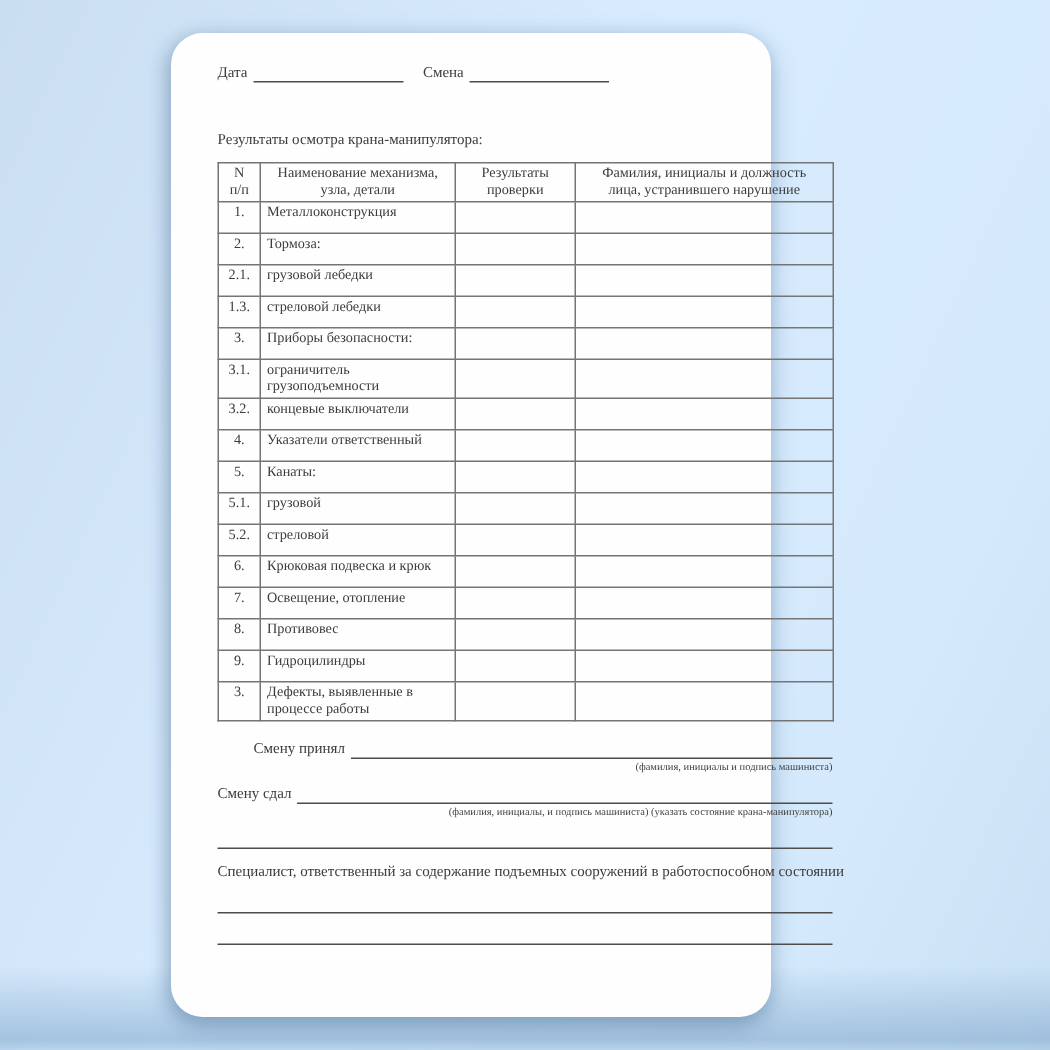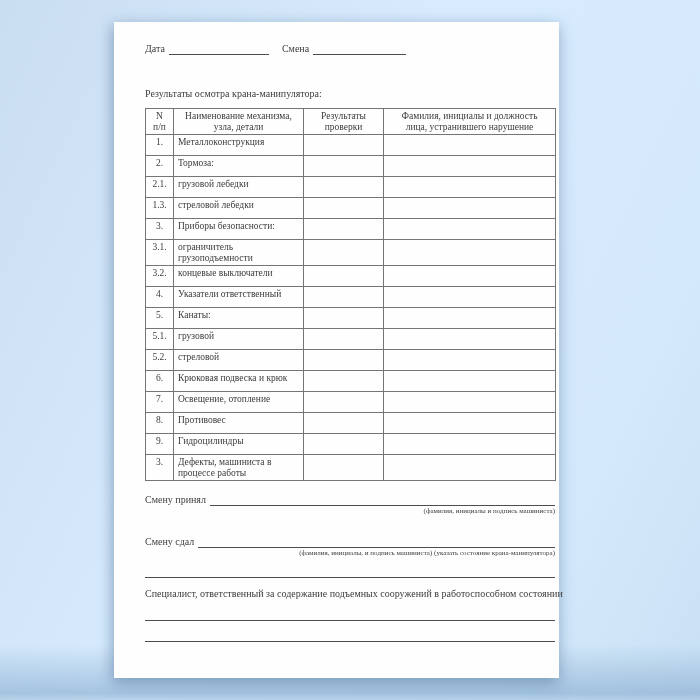--- a/index.html
+++ b/index.html
@@ -4,40 +4,41 @@
 <style>
   html,body{margin:0;padding:0;}
   body{
     width:700px;height:700px;overflow:hidden;
     font-family:"Liberation Serif","DejaVu Serif",serif;
     background:
       linear-gradient(180deg, rgba(255,255,255,0) 0%, rgba(255,255,255,0) 92%, rgba(125,165,202,0.55) 99%, rgba(150,185,215,0.45) 100%),
       linear-gradient(115deg,#cadef1 0%,#d8ecfe 45%,#d4e9fb 80%,#c9e0f4 100%);
   }
   .paper{
-    position:absolute;left:114px;top:22px;width:445px;height:656px;
+    position:absolute;left:114px;top:22px;width:400px;height:656px;
     background:#fefefe;
     box-shadow:0 5px 16px rgba(75,110,150,0.40), -3px 3px 10px rgba(75,110,150,0.22);
+    border-radius:21px;
   }
   .content{position:absolute;left:31px;top:20px;width:410px;color:#3c3c3c;font-size:10px;}
   .fieldline{display:flex;align-items:flex-end;}
   .lbl{white-space:nowrap;line-height:13px;}
   .uline{border-bottom:1px solid #4d4d4d;height:12px;margin-left:4px;}
   .u-date{width:100px;margin-right:13px;}
   .u-shift{width:93px;}
   .fill{flex:1;}
   .mt-machinist{margin-top:13px;}
   .title{margin-top:32px;line-height:13px;}
   table{border-collapse:collapse;width:410px;margin-top:8px;font-size:9.5px;table-layout:fixed;color:#3c3c3c;}
   th,td{border:1px solid #757575;vertical-align:top;padding:2px 4px 1px;line-height:11px;overflow:hidden;}
   th{font-weight:normal;text-align:center;white-space:pre-line;padding:2px 2px 1px;}
   tbody tr{height:21px;}
   td.c-num{text-align:center;padding:2px 1px 1px;}
-  .sec{margin-top:12px;}
-  .sec-sm{margin-top:20px;}
+  .sec{margin-top:12px;margin-left:24px;}
+  .sec-sm{margin-top:8px;}
   .cap{font-size:7px;text-align:right;color:#3f3f3f;margin-top:1px;letter-spacing:0;}
   .hr{border-bottom:1px solid #4d4d4d;height:11px;margin-top:9px;}
   .specialist{margin-top:10px;white-space:nowrap;font-size:10px;line-height:12px;}
 </style>
 </head>
 <body>
 
 <div class="paper">
   <div class="content">
 
@@ -156,21 +157,21 @@
           <td></td>
         </tr>
         <tr>
           <td class="c-num">9.</td>
           <td>Гидроцилиндры</td>
           <td></td>
           <td></td>
         </tr>
         <tr>
           <td class="c-num">3.</td>
-          <td>Дефекты, машиниста в процессе работы</td>
+          <td>Дефекты, выявленные в процессе работы</td>
           <td></td>
           <td></td>
         </tr>
       </tbody>
     </table>
 
     <div class="fieldline sec">
       <span class="lbl">Смену принял</span>
       <span class="uline fill"></span>
     </div>

